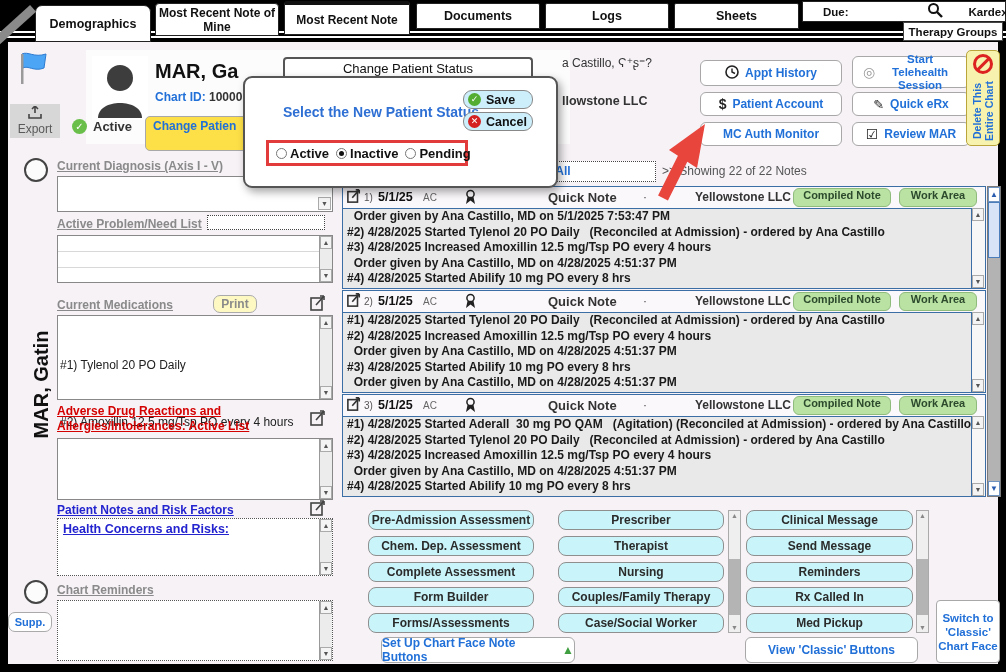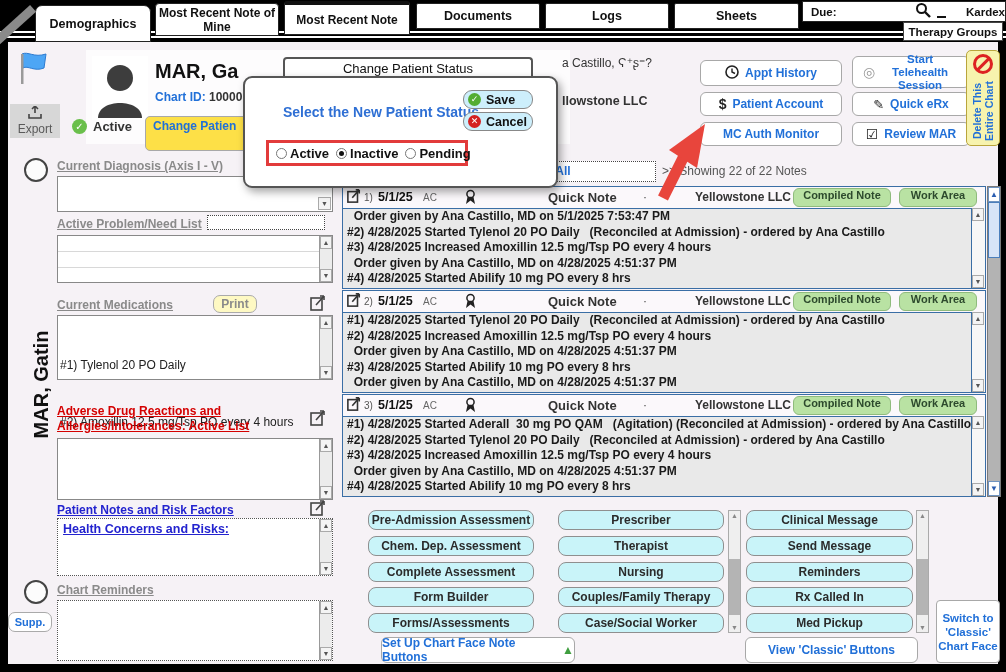--- a/index.html
+++ b/index.html
@@ -10,21 +10,21 @@
 
   
   .tab-hline { position:absolute; left:0; width:1006px; height:2px; background:#fff; z-index:1; }
   .tab { position:absolute; background:#fff; border:1px solid #222; color:#111; font-weight:bold; display:flex; align-items:center; justify-content:center; text-align:center; z-index:2; }
   .tab.t-demo { left:35px; top:5px; width:116px; height:37px; border-radius:7px 7px 0 0; font-size:12.5px; }
   .tab.t-two { font-size:12px; line-height:14px; }
   .tab.t-mine { left:155px; top:3px; width:124px; height:33px; border-radius:4px 4px 0 0; }
   .tab.t-note { left:284px; top:1px; width:126px; height:34px; border-top:4px solid #111; border-radius:3px 3px 0 0; }
   .tab.t-flat { height:26px; top:3px; font-size:12.5px; border-radius:2px 2px 0 0; }
   .due-strip { position:absolute; left:802px; top:1px; width:204px; height:21px; background:#fff; border:1px solid #222; z-index:2; display:flex; align-items:center; }
-  .due-label { font-weight:bold; font-size:11.5px; color:#111; margin-left:8px; }
+  .due-label { font-weight:bold; font-size:11.5px; color:#111; margin-left:20px; }
   .search-icon { margin-left:78px; }
   .due-input { width:26px; height:12px; border:none; border-bottom:2px solid #111; margin-left:6px; background:transparent; }
   .kardex { font-weight:bold; font-size:11.5px; color:#111; margin-left:20px; white-space:nowrap; }
   .tg-tab { position:absolute; left:903px; top:22px; width:100px; height:19px; background:#fff; border:1px solid #444; z-index:3; font-size:11.5px; font-weight:bold; color:#111; display:flex; align-items:center; justify-content:center; }
 
   
   .content { position:absolute; left:8px; top:42px; width:990px; height:622px; background:#f6f2f6; }
   .abs { position:absolute; }
 
   
@@ -227,21 +227,21 @@
     </div>
 
     <div class="abs lbl lbl-gray" style="left:49px;top:256px;">Current Medications</div>
     <div class="print-btn">Print List</div>
     <div class="edit-ic" style="left:302px;top:253px;">
       <svg width="16" height="16" viewBox="0 0 16 16">
           <rect x="1" y="3" width="11" height="12" fill="none" stroke="#444" stroke-width="1.6"></rect>
           <path d="M6 10 L14 1 M14 1 L10 1 M14 1 L14 5" stroke="#444" stroke-width="1.6" fill="none"></path>
         </svg>
     </div>
-    <div class="side-box" style="left:49px;top:273px;width:276px;height:65px;">
+    <div class="side-box" style="left:49px;top:273px;width:276px;height:85px;">
       <div class="med-list">
         <div>#1) Tylenol 20 PO Daily</div>
         <div>#2) Amoxillin 12.5 mg/Tsp PO every 4 hours</div>
         <div>#3) Abilify 10 mg PO every 8 hrs</div>
         <div>#4) Ambien  5 mg PO QAM</div>
       </div>
       <div class="vscroll">
         <div class="vs-up">▲</div>
         <div class="vs-down">▼</div>
       </div>

